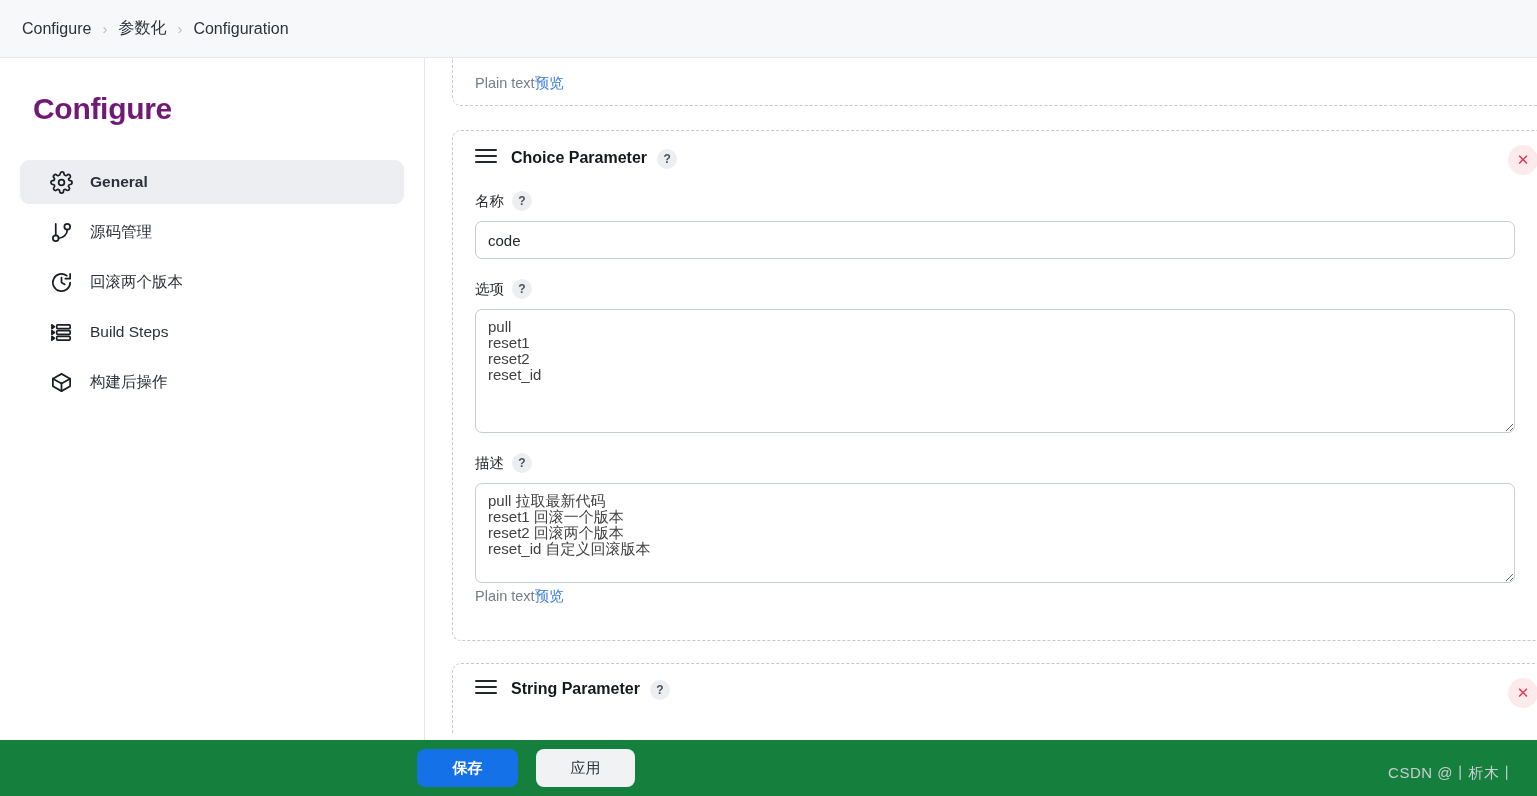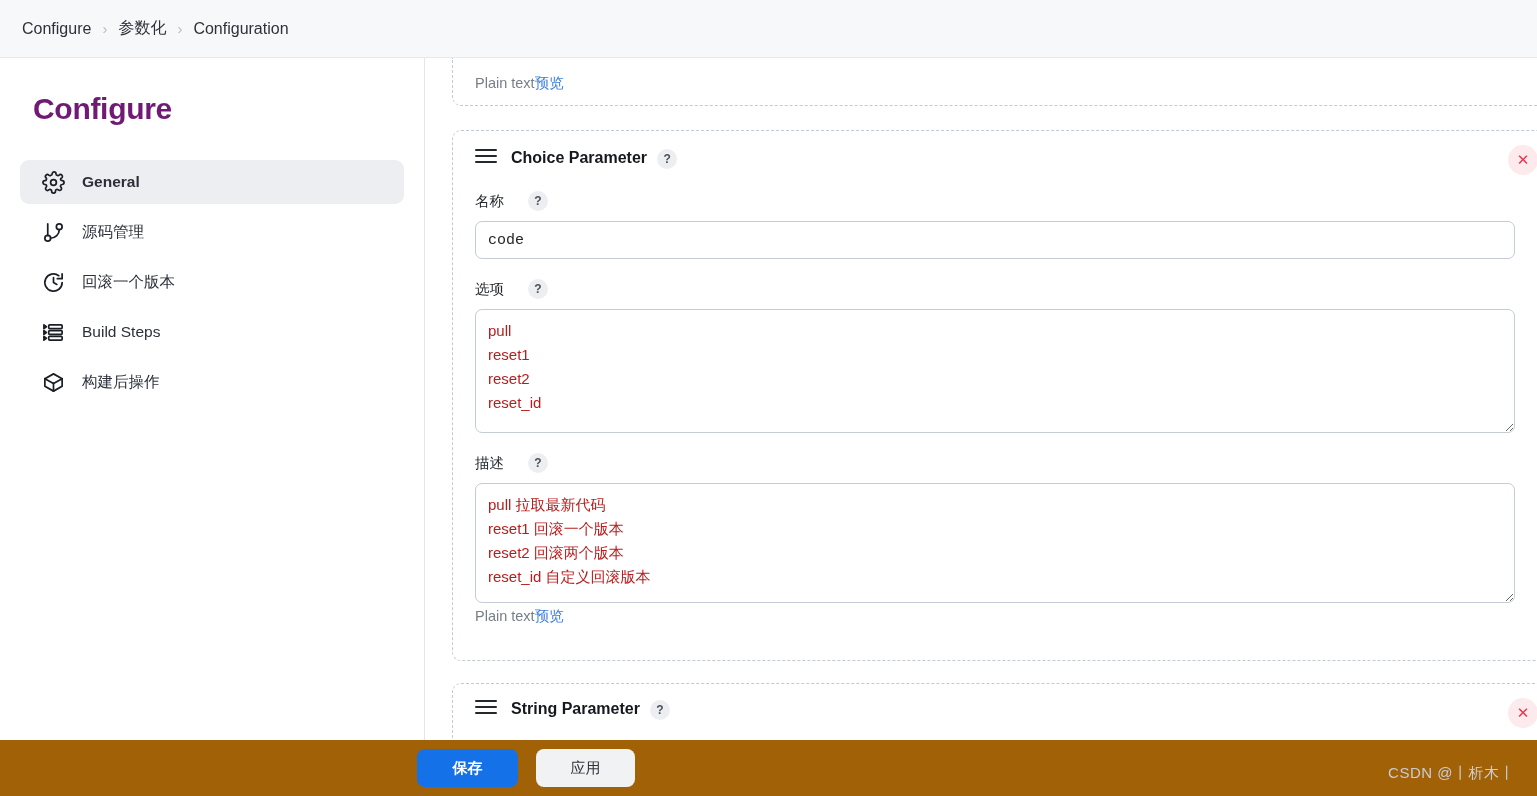--- a/index.html
+++ b/index.html
@@ -54,21 +54,21 @@
     padding: 0 0 0 33px;
     margin-bottom: 34px;
     color: #701a75;
   }
   .side-list { padding: 0 20px 0 20px; }
   .side-item {
     display: flex;
     align-items: center;
     height: 44px;
     border-radius: 9px;
-    padding: 0 20px;
+    padding: 0 28px;
     margin-bottom: 6px;
     cursor: pointer;
     color: #2b3038;
     font-size: 15.5px;
   }
   .side-item .ic {
     width: 26px; height: 26px;
     margin-right: 16px;
     display: flex; align-items: center; justify-content: center;
     flex: 0 0 26px;
@@ -152,50 +152,50 @@
     font-family: "Liberation Sans", sans-serif;
   }
 
   .field { margin-bottom: 20px; }
   .field-label {
     font-size: 14.5px;
     color: #24282e;
     margin-bottom: 10px;
     display: flex;
     align-items: center;
-    gap: 24px;
+    gap: 8px;
   }
   .txt-input {
     width: 1040px;
     height: 38px;
     border: 1px solid #c4ccd4;
     border-radius: 7px;
     padding: 0 12px;
     font-size: 15px;
     color: #23272d;
-    font-family: Liberation Mono, monospace;
+    font-family: Liberation Sans, sans-serif;
     background: #fff;
     outline: none;
   }
   .txt-area {
     width: 1040px;
     border: 1px solid #c4ccd4;
     border-radius: 7px;
     padding: 9px 12px;
     font-size: 15px;
-    line-height: 24px;
-    color: #b91c1c;
+    line-height: 16px;
+    color: #404040;
     font-family: "Liberation Sans", sans-serif;
     background: #fff;
     resize: vertical;
     outline: none;
     display: block;
   }
   .ta-options { height: 124px; }
-  .ta-desc { height: 120px; }
+  .ta-desc { height: 100px; }
 
   .plain-row {
     font-size: 14.5px;
     color: #777e87;
     margin-top: 4px;
   }
   .plain-row .preview-link {
     color: #3b7ddd;
     cursor: pointer;
     text-decoration: none;
@@ -223,21 +223,21 @@
     height: 70px;
     padding: 16px 22px 0 22px;
     position: relative;
   }
 
   
   .footer {
     position: absolute;
     left: 0; right: 0; bottom: 0;
     height: 56px;
-    background: #a16207;
+    background: #15803d;
     display: flex;
     align-items: center;
     padding-left: 417px;
     z-index: 20;
   }
   .btn {
     border: none;
     border-radius: 8px;
     font-family: "Liberation Sans", sans-serif;
     font-size: 15px;
@@ -307,21 +307,21 @@
       </div>
 
       <div class="side-item">
         <span class="ic">
           <svg width="23" height="23" viewBox="0 0 24 24" fill="none" stroke="#1b1f25" stroke-width="1.8" stroke-linecap="round" stroke-linejoin="round">
             <path d="M21 12a9 9 0 1 1-3.5-7.1"></path>
             <polyline points="21 3 21 8 16 8"></polyline>
             <polyline points="12 7 12 12 15.5 14"></polyline>
           </svg>
         </span>
-        <span>回滚一个版本</span>
+        <span>回滚两个版本</span>
       </div>
 
 
       <div class="side-item">
         <span class="ic">
           <svg width="23" height="23" viewBox="0 0 24 24" fill="none" stroke="#1b1f25" stroke-width="1.8" stroke-linecap="round" stroke-linejoin="round">
             <rect x="7" y="4" width="14" height="4" rx="1"></rect>
             <rect x="7" y="10" width="14" height="4" rx="1"></rect>
             <rect x="7" y="16" width="14" height="4" rx="1"></rect>
             <polygon points="2,4 4.5,6 2,8" fill="#1b1f25"></polygon>

